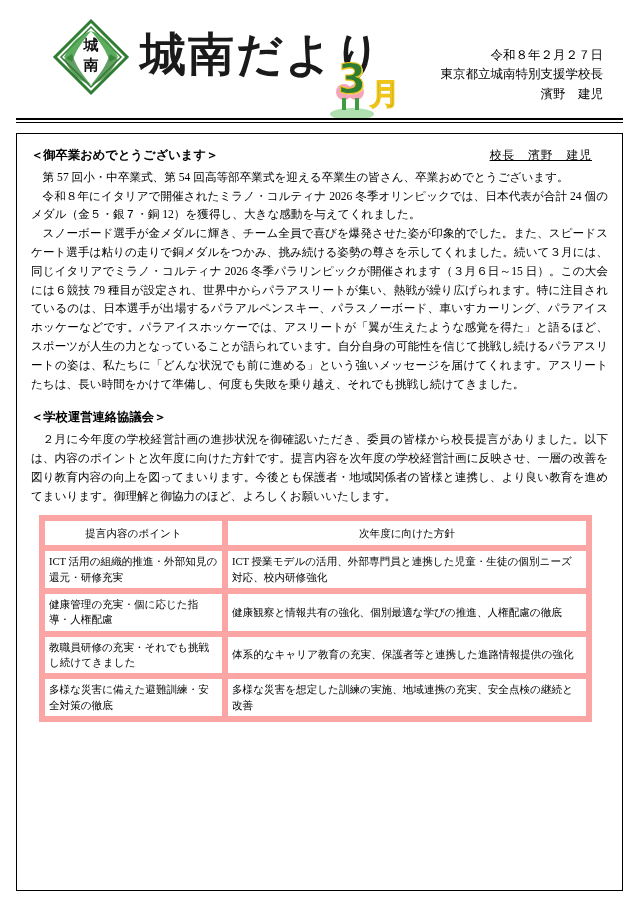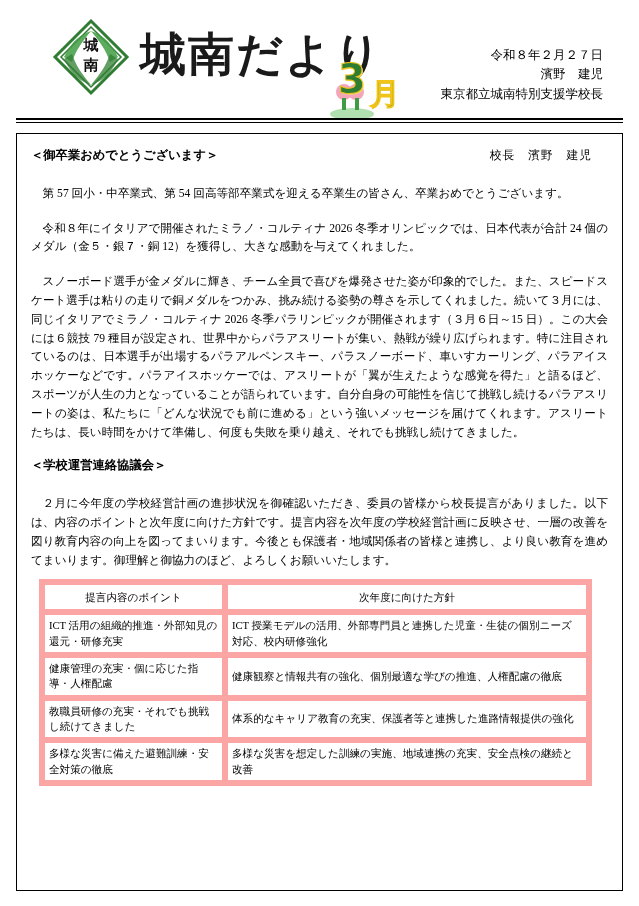--- a/index.html
+++ b/index.html
@@ -126,23 +126,24 @@
   .sec-row {
     display: flex;
     justify-content: space-between;
     align-items: baseline;
     text-align: center;
   }
   .sec-row .byline {
     font-size: 11.8px;
     padding-right: 16px;
     letter-spacing: 1px;
+    text-decoration: underline;
   }
   p.para {
-    margin: 16px 0 0 0;
+    margin: 0 0 0 0;
     text-indent: 1em;
     text-align: justify;
     text-justify: inter-ideograph;
   }
   .sec2 {
     margin-top: 14px;
   }
 
   
   table.tbl {
@@ -196,22 +197,22 @@
         <circle cx="34" cy="36" r="8" fill="#f3a6b8"></circle>
         <rect x="20" y="42" width="4" height="12" fill="#3f9c42"></rect>
         <rect x="33" y="42" width="4" height="12" fill="#3f9c42"></rect>
       </svg>
       <span class="mnum">3</span>
       <span class="mkanji">月</span>
     </div>
 
     <div class="meta">
       <div>令和８年２月２７日</div>
+      <div>東京都立城南特別支援学校長</div>
       <div>濱野　建児</div>
-      <div>東京都立城南特別支援学校長</div>
     </div>
 
     <div class="rule"></div>
   </div>
 
   <div class="frame">
 
     <div class="sec-row">
       <h2 class="sec">＜御卒業おめでとうございます＞</h2>
       <span class="byline">校長　濱野　建児</span>

